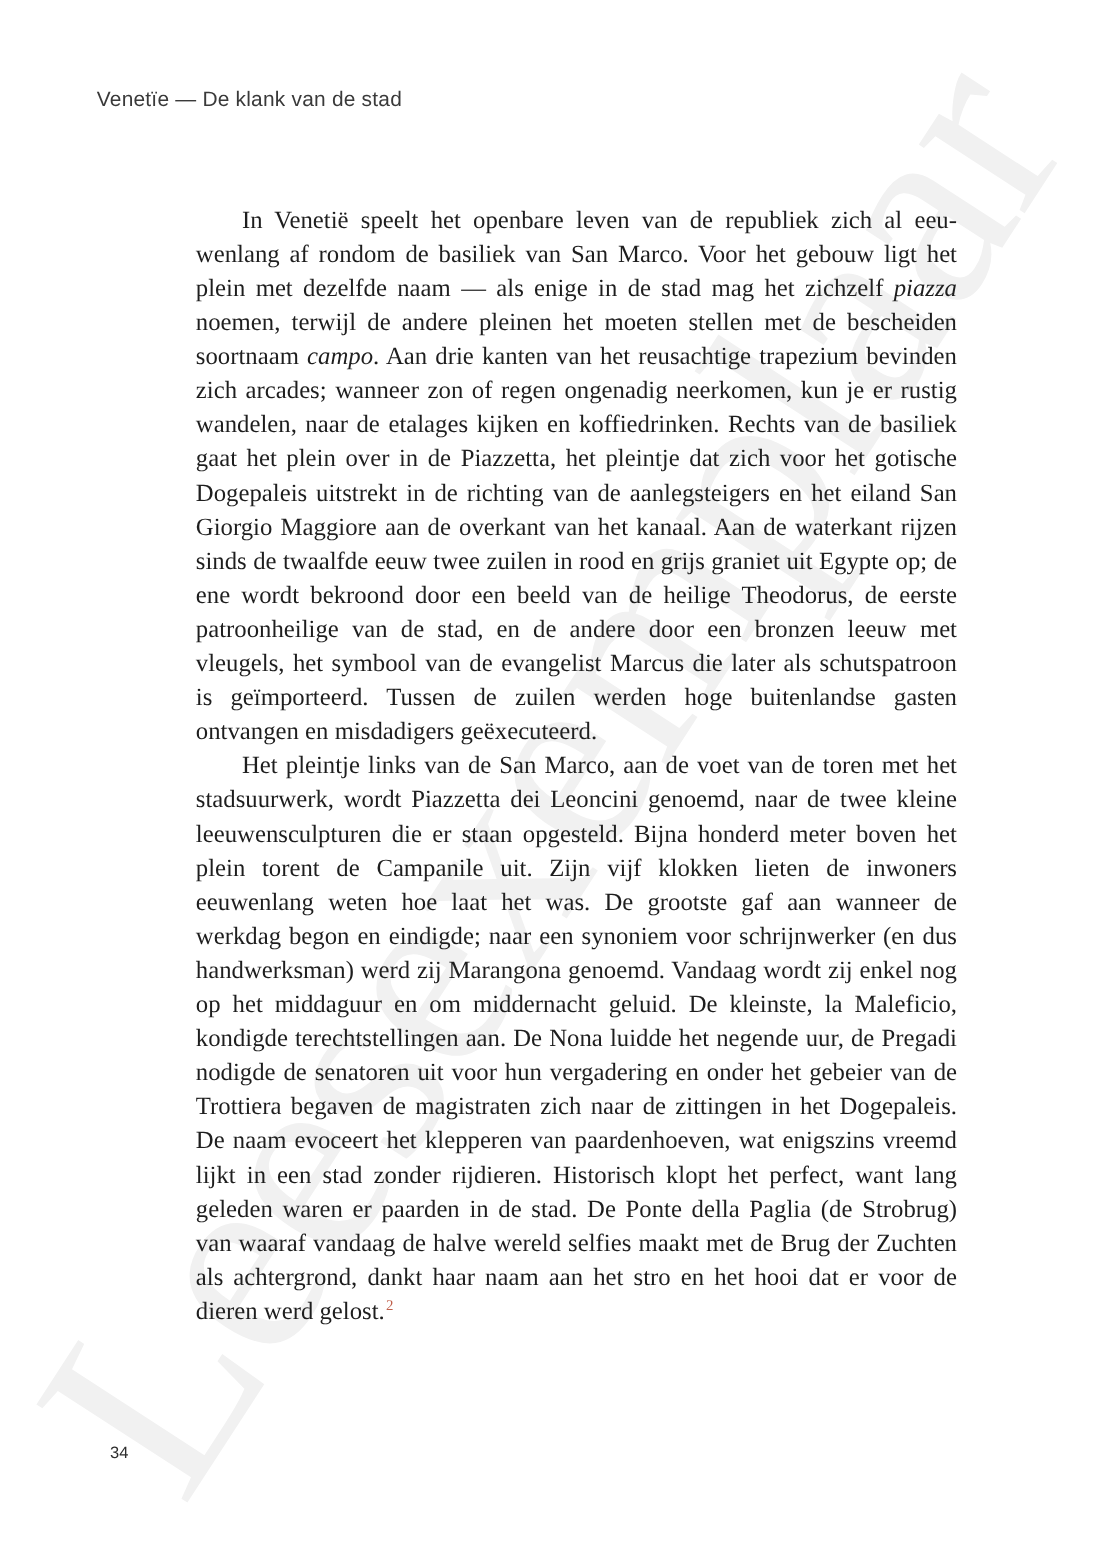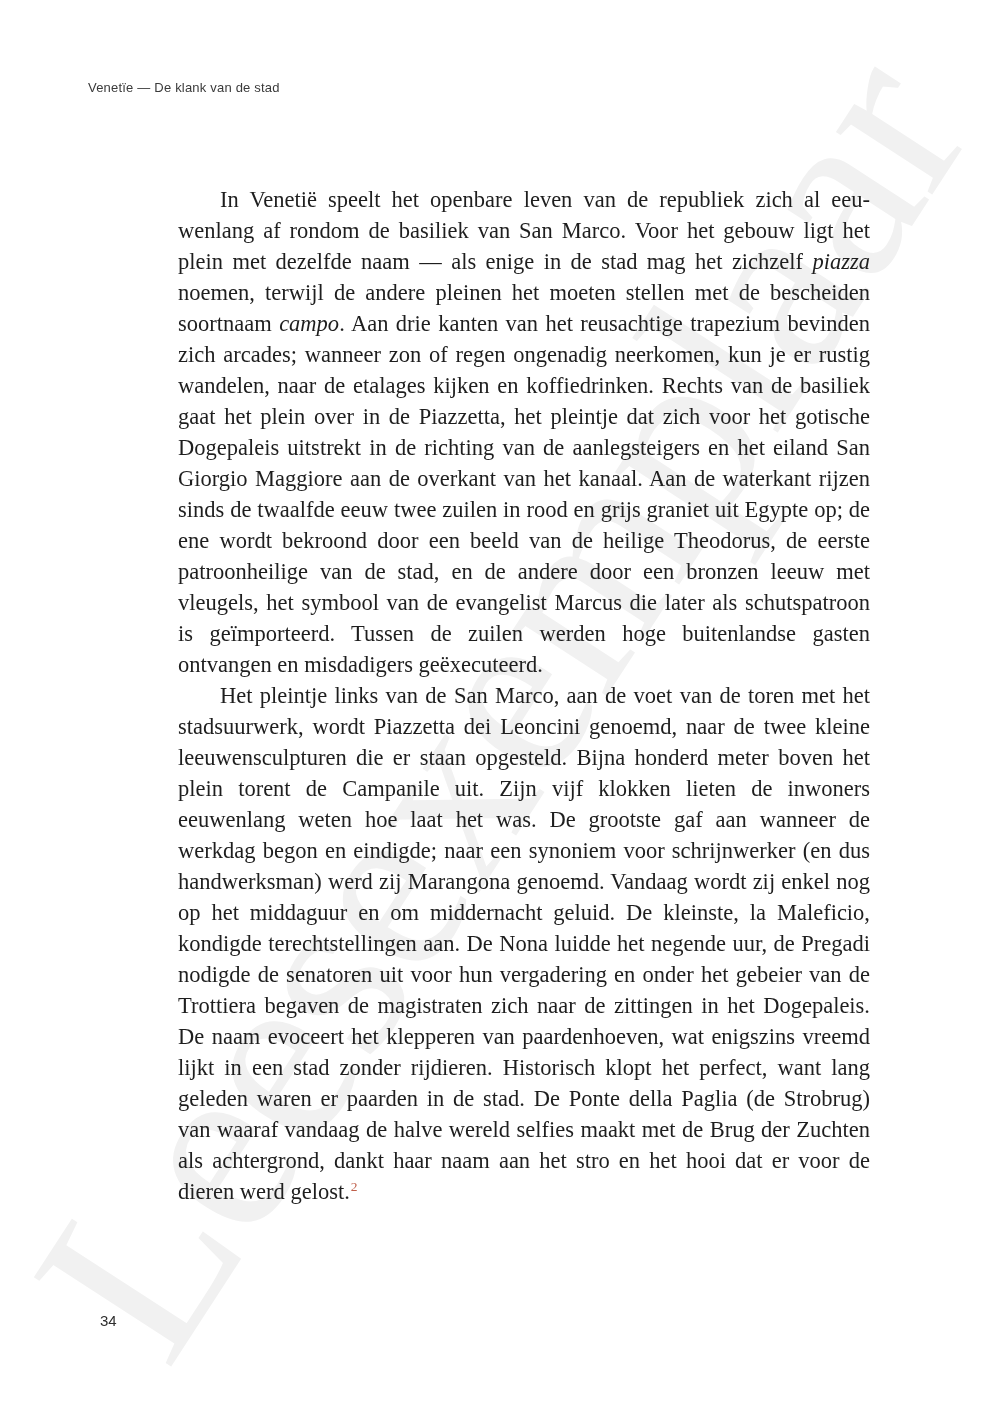--- a/index.html
+++ b/index.html
@@ -26,21 +26,21 @@
     letter-spacing: -0.01em;
     user-select: none;
     pointer-events: none;
   }
 
   .running-header {
     position: absolute;
     left: 88px;
     top: 80px;
     font-family: "Liberation Sans", sans-serif;
-    font-size: 13px;
+    font-size: 19px;
     letter-spacing: 0.2px;
     color: var(--header-color, #3a3a3a);
     z-index: 2;
   }
 
   .body-text {
     position: absolute;
     left: 178px;
     top: 184px;
     width: 692px;

